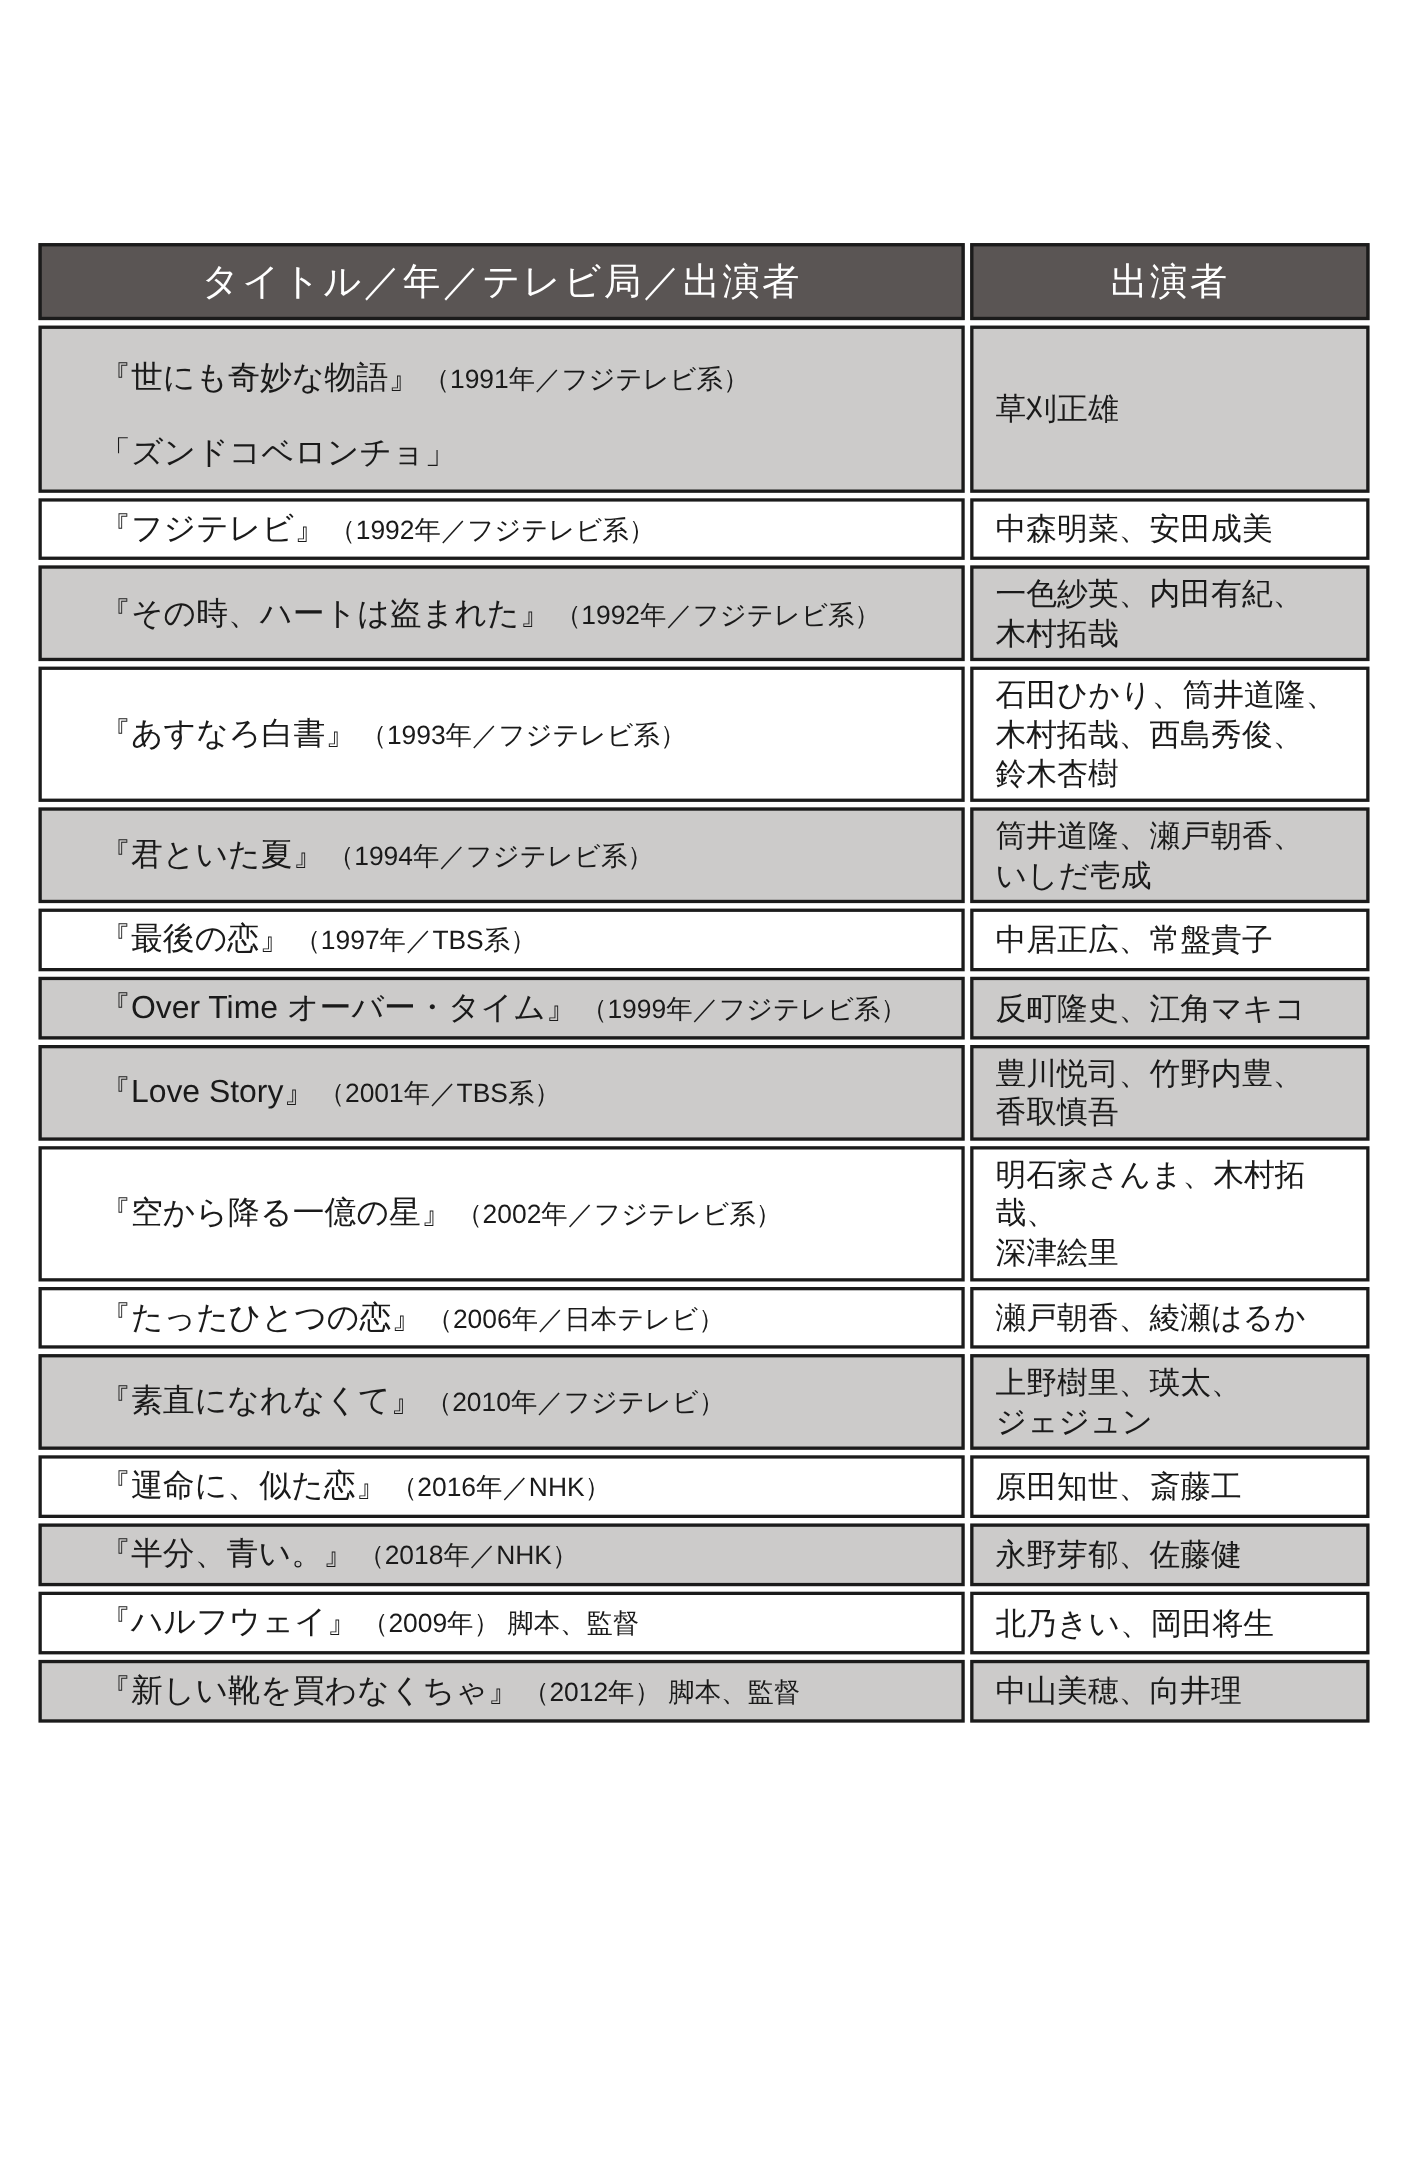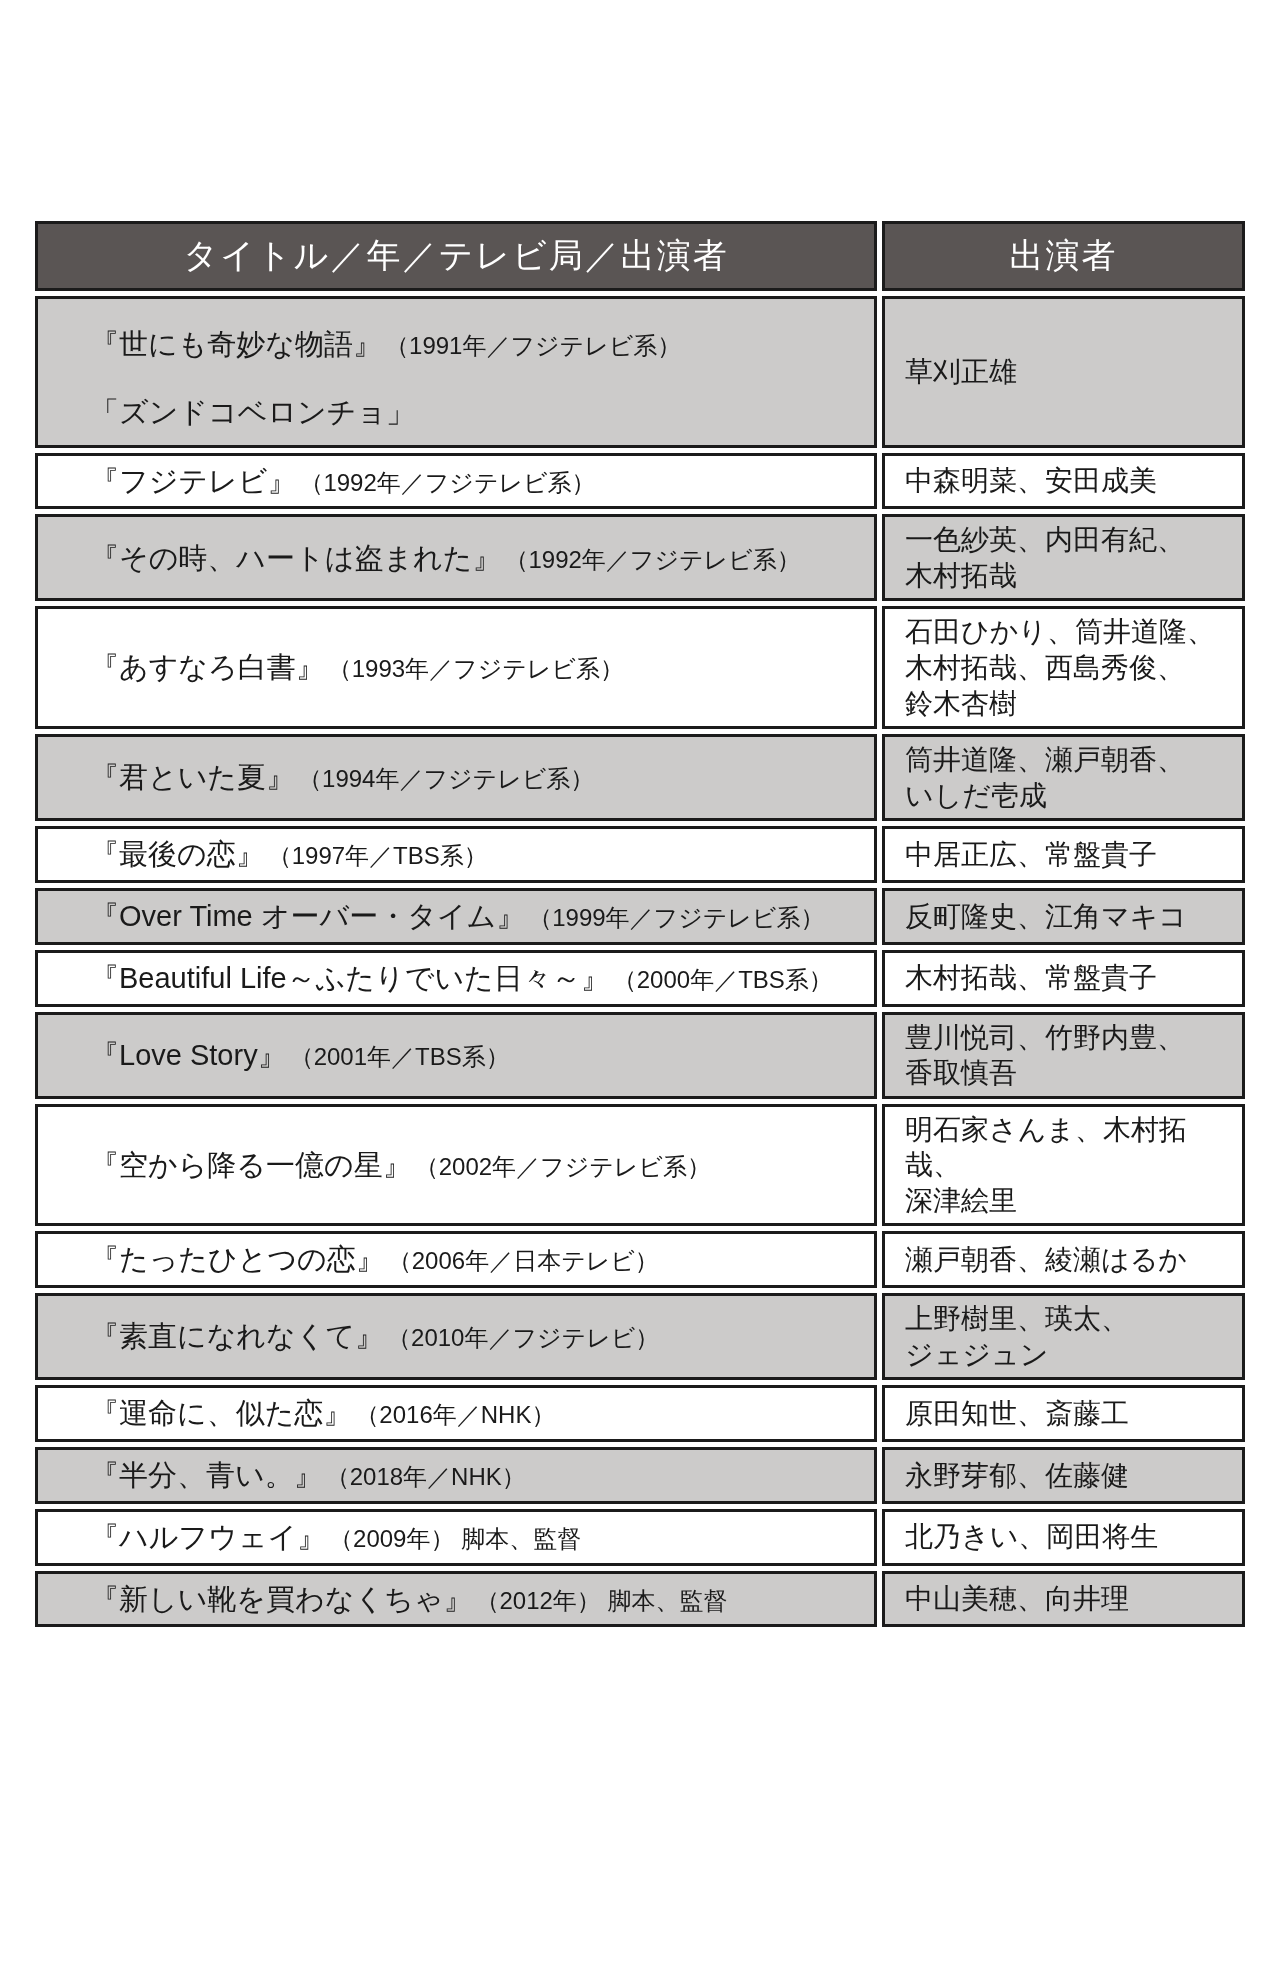--- a/index.html
+++ b/index.html
@@ -140,29 +140,20 @@
   </tr>
         <tr class="shade-gray">
     <td class="cell-title">
       <div class="line1">
         <span class="title">『Over Time オーバー・タイム』</span><span class="meta">（1999年／フジテレビ系）</span>
       </div>
 
     </td>
     <td class="cell-cast">反町隆史、江角マキコ</td>
   </tr>
-        <tr class="shade-white">
-    <td class="cell-title">
-      <div class="line1">
-        <span class="title">『Beautiful Life～ふたりでいた日々～』</span><span class="meta">（2000年／TBS系）</span>
-      </div>
-
-    </td>
-    <td class="cell-cast">木村拓哉、常盤貴子</td>
-  </tr>
         <tr class="shade-gray">
     <td class="cell-title">
       <div class="line1">
         <span class="title">『Love Story』</span><span class="meta">（2001年／TBS系）</span>
       </div>
 
     </td>
     <td class="cell-cast">豊川悦司、竹野内豊、
 香取慎吾</td>
   </tr>

